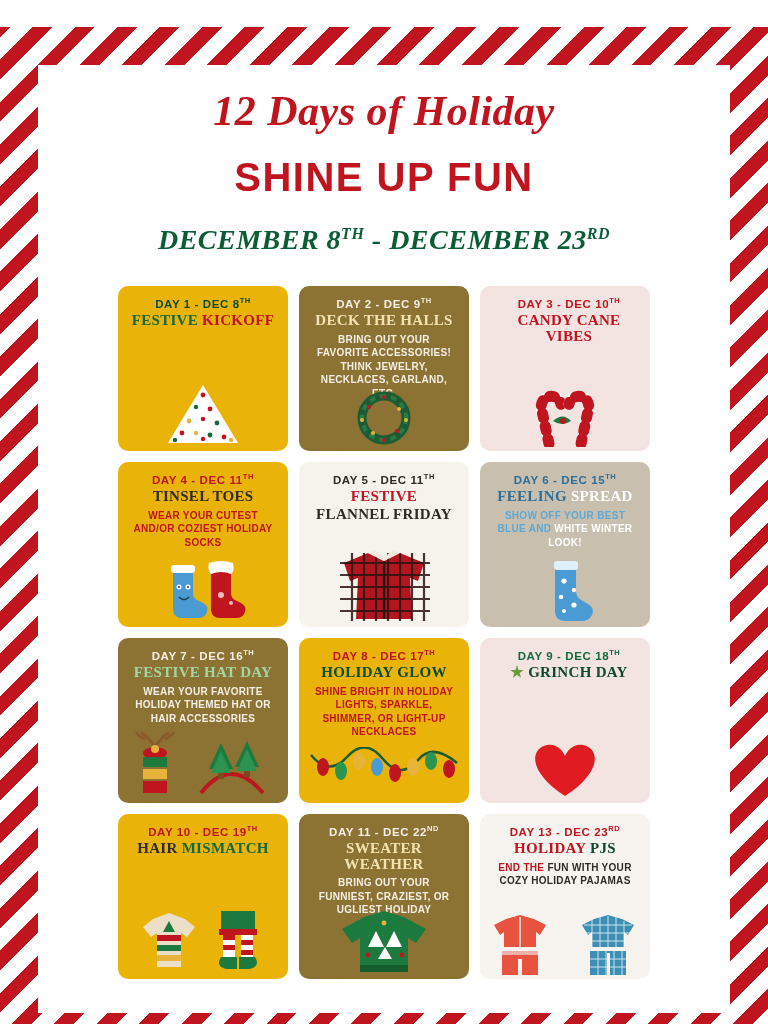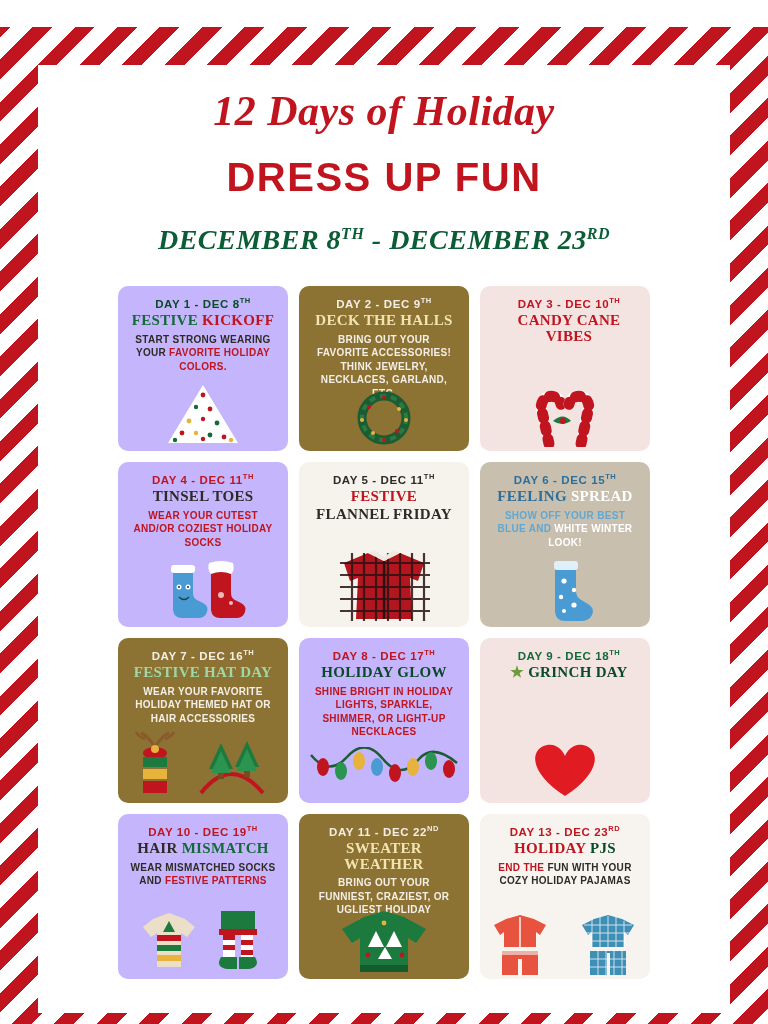--- a/index.html
+++ b/index.html
@@ -79,21 +79,21 @@
     gap: 11px;
   }
   .card {
     border-radius: 10px;
     position: relative;
     overflow: hidden;
     padding: 10px 8px 0 8px;
     box-sizing: border-box;
     text-align: center;
   }
-  .c-beige   { background: #c4b5fd; }
+  .c-beige   { background: #eab308; }
   .c-olive   { background: #8c7233; }
   .c-pink    { background: #f3e4e2; padding-left: 16px; }
   .c-cream   { background: #f6f2ec; }
   .c-taupe   { background: #c9bfae; }
   .c-white   { background: #f7f4f0; }
 
   .day-line {
     font-size: 11.5px;
     font-weight: bold;
     letter-spacing: 0.6px;
@@ -140,31 +140,30 @@
   .dark  { color: #2e2a25; }
   .gold  { color: #f2e3b0; }
 </style>
 </head>
 <body>
 
 <div class="poster">
   <div class="inner">
 
     <div class="title-1">12 Days of Holiday</div>
-    <div class="title-2">DRESS UP FUN</div>
+    <div class="title-2">SHINE UP FUN</div>
     <div class="title-3">
       <span>DECEMBER 8</span><sup>TH</sup><span> - DECEMBER 23</span><sup>RD</sup>
     </div>
 
     <div class="grid">
 
       <div class="card c-beige">
         <div class="day-line dgreen"><span>DAY 1 - DEC 8</span><sup>TH</sup></div>
         <div class="headline"><span class="green">FESTIVE </span><span class="red">KICKOFF</span></div>
-        <div class="desc"><span class="dark">START STRONG WEARING YOUR </span><span class="red">FAVORITE HOLIDAY COLORS.</span></div>
         <div class="art">
           <svg width="86" height="64" viewBox="0 0 86 64">
             <polygon points="43,2 78,60 8,60" fill="#ffffff"></polygon>
             <circle cx="43" cy="12" r="2.4" fill="#c0141e"></circle>
               <circle cx="36" cy="24" r="2.2" fill="#14693a"></circle>
             <circle cx="50" cy="26" r="2.4" fill="#c0141e"></circle>
               <circle cx="29" cy="38" r="2.4" fill="#e8b33a"></circle>
             <circle cx="43" cy="36" r="2.2" fill="#c0141e"></circle>
               <circle cx="57" cy="40" r="2.4" fill="#14693a"></circle>
             <circle cx="22" cy="50" r="2.4" fill="#c0141e"></circle>
@@ -343,21 +342,20 @@
         <div class="art" style="height:60px;">
           <svg width="84" height="60" viewBox="0 0 84 60">
             <path d="M42 57 C 6 34 6 10 24 6 C 34 4 40 12 42 17 C 44 12 50 4 60 6 C 78 10 78 34 42 57 Z" fill="#e01b22"></path>
           </svg>
         </div>
       </div>
 
       <div class="card c-beige">
         <div class="day-line red"><span>DAY 10 - DEC 19</span><sup>TH</sup></div>
         <div class="headline"><span class="dark">HAIR </span><span class="green">MISMATCH</span></div>
-        <div class="desc"><span class="dark">WEAR MISMATCHED SOCKS AND </span><span class="red">FESTIVE PATTERNS</span></div>
         <div class="art" style="height:70px;">
           <svg width="140" height="70" viewBox="0 0 140 70">
             <g>
               <path d="M20 14 L36 8 L52 14 L62 22 L54 32 L48 28 L48 62 L24 62 L24 28 L18 32 L10 22 Z" fill="#ecdfc8"></path>
               <rect x="24" y="30" width="24" height="6" fill="#c0141e"></rect>
               <rect x="24" y="40" width="24" height="6" fill="#1d7a3e"></rect>
               <rect x="24" y="50" width="24" height="6" fill="#e8b33a"></rect>
               <polygon points="36,16 42,27 30,27" fill="#1d7a3e"></polygon>
             </g>
             <g transform="translate(78,0)">

